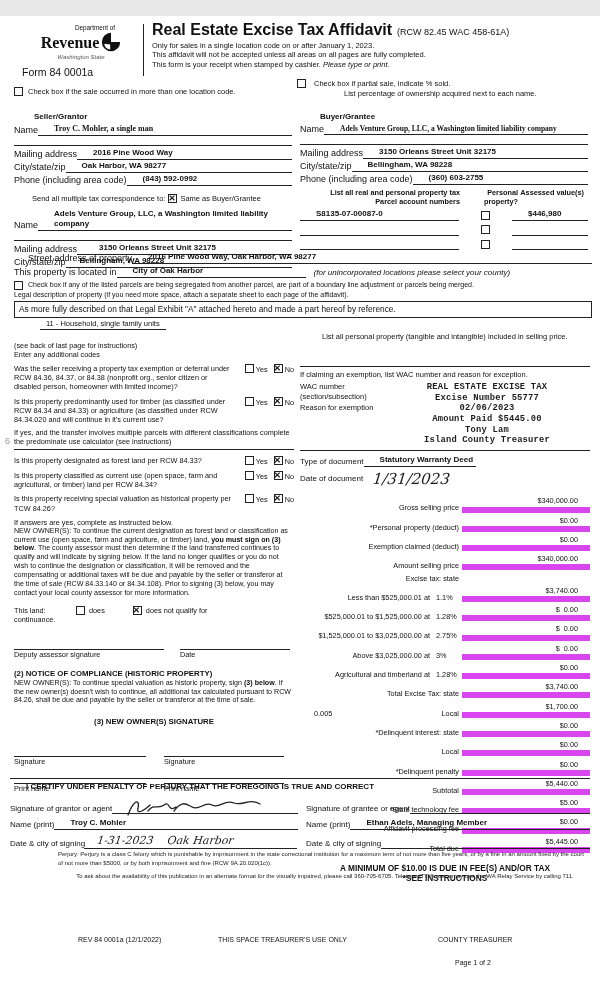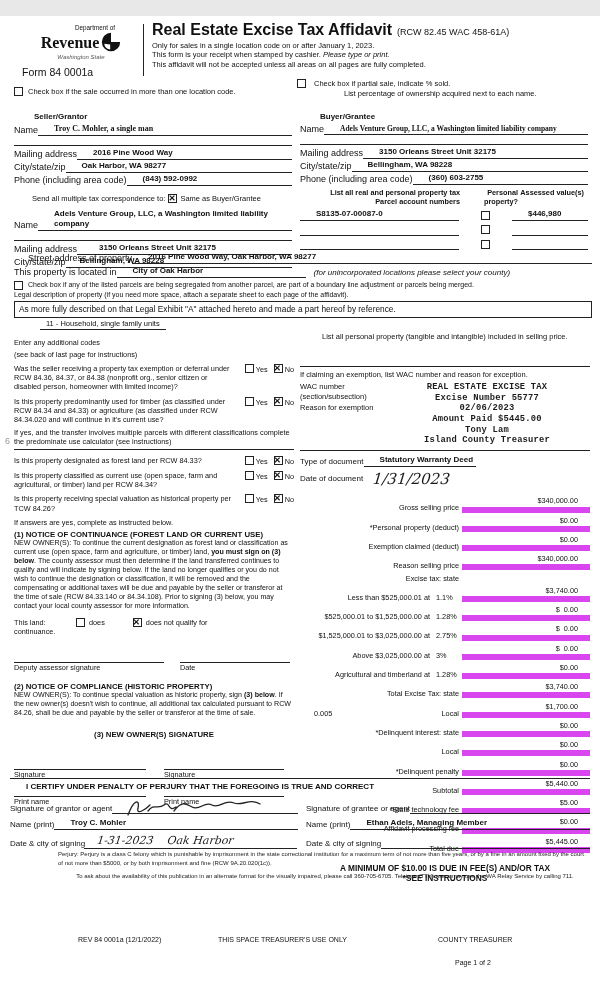--- a/index.html
+++ b/index.html
@@ -59,22 +59,22 @@
     <div style="font-size:10.5px;margin-top:4px;white-space:nowrap;">Form 84 0001a</div>
   </div>
   <div class="abs" style="left:143px;top:8px;width:1px;height:52px;background:#222;"></div>
 
   <div class="abs" style="left:152px;top:4px;width:444px;">
     <div class="row" style="align-items:baseline;">
       <span class="b" style="font-size:16px;">Real Estate Excise Tax Affidavit</span>
       <span style="font-size:9px;margin-left:5px;">(RCW 82.45 WAC 458-61A)</span>
     </div>
     <div style="margin-top:1px;">Only for sales in a single location code on or after January 1, 2023.</div>
+    <div>This affidavit will not be accepted unless all areas on all pages are fully completed.</div>
     <div><span>This form is your receipt when stamped by cashier. </span><span class="i">Please type or print.</span></div>
-    <div>This affidavit will not be accepted unless all areas on all pages are fully completed.</div>
   </div>
 
   <div class="abs row" style="left:14px;top:71px;">
     <span class="cb" data-checked="false"></span>
     <span style="margin-left:5px;">Check box if the sale occurred in more than one location code.</span>
   </div>
   <div class="abs" style="left:297px;top:63px;width:290px;">
     <div class="row">
       <span class="cb" data-checked="false"></span>
       <span style="margin-left:8px;">Check box if partial sale, indicate % sold.</span>
@@ -179,22 +179,22 @@
     <div style="font-size:7px;margin-top:1px;">Legal description of property (if you need more space, attach a separate sheet to each page of the affidavit).</div>
     <div style="border:1px solid #222;padding:2px 4px 3px;margin-top:1px;font-size:8.3px;">As more fully described on that Legal Exhibit "A" attached hereto and made a part hereof by reference.</div>
   </div>
 
   <div class="abs" style="left:40px;top:303px;">
     <span class="uf" style="padding:0 6px 1px;">11 - Household, single family units</span>
   </div>
   <div class="abs" style="left:322px;top:316px;width:268px;">List all personal property (tangible and intangible) included in selling price.</div>
 
   <div class="abs" style="left:14px;top:322px;width:280px;font-size:7.3px;">
+    <div style="margin-top:3px;">(see back of last page for instructions)</div>
     <div>Enter any additional codes</div>
-    <div style="margin-top:3px;">(see back of last page for instructions)</div>
 
     <div class="q">
       <span class="qt">Was the seller receiving a property tax exemption or deferral under RCW 84.36, 84.37, or 84.38 (nonprofit org., senior citizen or disabled person, homeowner with limited income)?</span>
       <span class="yn"><span class="cb" data-checked="false"></span><span>Yes</span><span class="cb" data-checked="true"></span><span>No</span></span>
     </div>
     <div class="q">
       <span class="qt">Is this property predominantly used for timber (as classified under RCW 84.34 and 84.33) or agriculture (as classified under RCW 84.34.020 and will continue in it's current use?</span>
       <span class="yn"><span class="cb" data-checked="false"></span><span>Yes</span><span class="cb" data-checked="true"></span><span>No</span></span>
     </div>
     <div style="margin-top:4px;">If yes, and the transfer involves multiple parcels with different classifications complete the predominate use calculator (see instructions)</div>
@@ -207,21 +207,20 @@
     <div class="q">
       <span class="qt">Is this property classified as current use (open space, farm and agricultural, or timber) land per RCW 84.34?</span>
       <span class="yn"><span class="cb" data-checked="false"></span><span>Yes</span><span class="cb" data-checked="true"></span><span>No</span></span>
     </div>
     <div class="q">
       <span class="qt">Is this property receiving special valuation as historical property per TCW 84.26?</span>
       <span class="yn"><span class="cb" data-checked="false"></span><span>Yes</span><span class="cb" data-checked="true"></span><span>No</span></span>
     </div>
     <div style="margin-top:5px;">If answers are yes, complete as instructed below.</div>
 
-    <div class="b" style="font-size:7.8px;margin-top:3px;">(1) NOTICE OF CONTINUANCE (FOREST LAND OR CURRENT USE)</div>
     <div style="font-size:7.1px;"><span>NEW OWNER(S): To continue the current designation as forest land or classification as current use (open space, farm and agriculture, or timber) land, </span><span class="b">you must sign on (3) below</span><span>. The county assessor must then determine if the land transferred continues to qualify and will indicate by signing below. If the land no longer qualifies or you do not wish to continue the designation or classification, it will be removed and the compensating or additional taxes will be due and payable by the seller or transferor at the time of sale (RCW 84.33.140 or 84.34.108). Prior to signing (3) below, you may contact your local county assessor for more information.</span></div>
 
     <div class="row" style="margin-top:8px;align-items:flex-start;">
       <span style="width:62px;">This land:</span>
       <span class="cb" data-checked="false"></span>
       <span style="margin:0 28px 0 4px;">does</span>
       <span class="cb" data-checked="true"></span>
       <span style="margin-left:4px;">does not qualify for</span>
     </div>
     <div>continuance.</div>
@@ -300,21 +299,21 @@
         </div>
       <div class="taxrow">
           <span class="taxlbl">*Personal property (deduct)</span>
           <span class="tv">$0.00</span>
         </div>
       <div class="taxrow">
           <span class="taxlbl">Exemption claimed (deduct)</span>
           <span class="tv">$0.00</span>
         </div>
       <div class="taxrow">
-          <span class="taxlbl">Reason selling price</span>
+          <span class="taxlbl">Amount selling price</span>
           <span class="tv">$340,000.00</span>
         </div>
       <div class="taxrow">
           <span class="taxlbl">Excise tax: state</span>
           <span class="tv noline"></span>
         </div>
       <div class="taxrow">
           <span class="taxlbl">Less than  $525,000.01 at</span>
           <span class="taxrate">1.1%</span>
           <span class="tv">$3,740.00</span>

